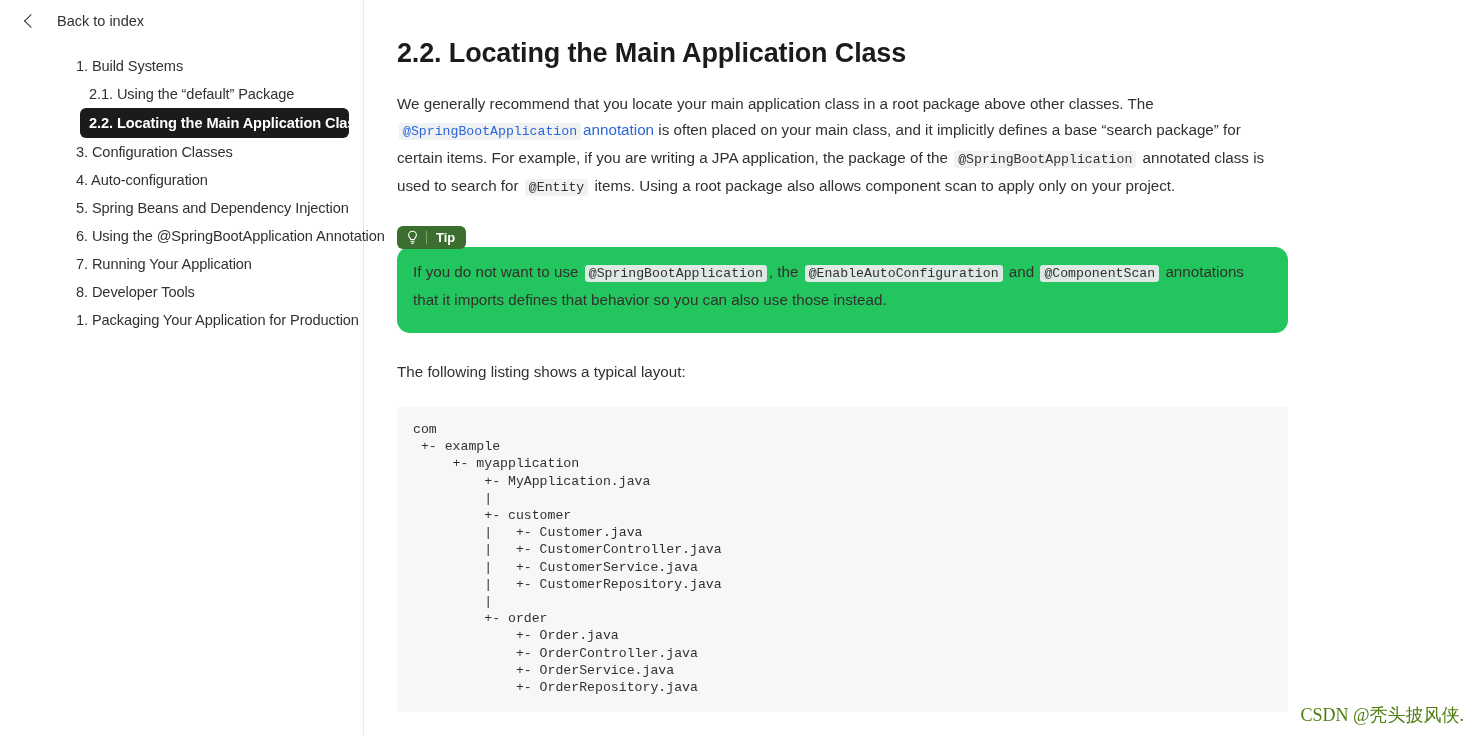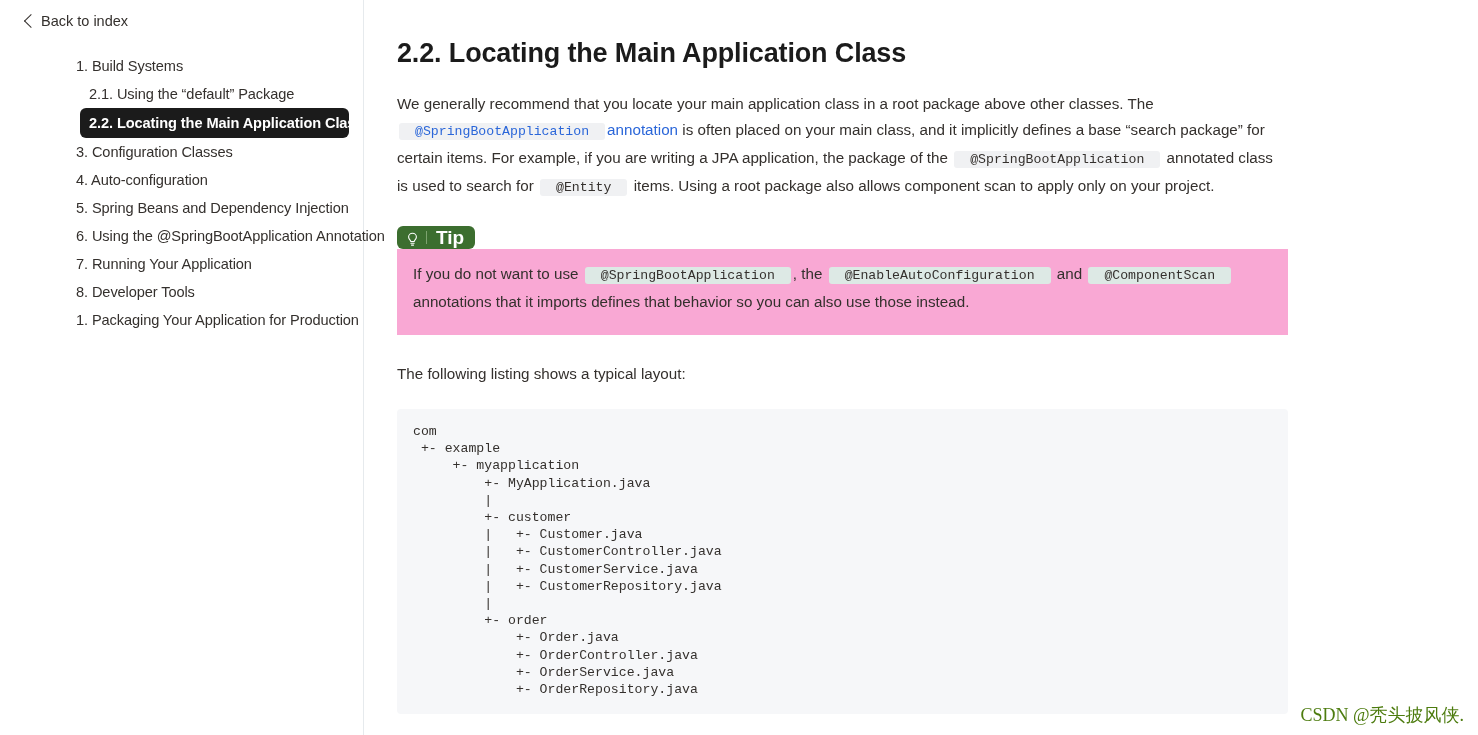--- a/index.html
+++ b/index.html
@@ -29,21 +29,21 @@
     height: 735px;
     background: #ffffff;
     border-right: 1px solid #e6eaed;
     box-sizing: border-box;
     padding-top: 5px;
     position: relative;
   }
   .back-link {
     display: flex;
     align-items: center;
-    gap: 5px;
+    gap: 21px;
     padding: 5px 0 5px 26px;
     font-size: 14.5px;
     color: #34302d;
     cursor: pointer;
     height: 21px;
   }
   .chev {
     display: inline-block;
     width: 9px;
     height: 9px;
@@ -105,21 +105,21 @@
     margin: 22px 0 0 0;
   }
   p.body.tight { margin-top: 26px; }
 
   code.chip {
     font-family: "Liberation Mono", monospace;
     font-size: 13.2px;
     background: #f0f1f3;
     color: #34302d;
     border-radius: 3px;
-    padding: 1px 16px;
+    padding: 1px 4px;
     margin: 0 2px;
     white-space: nowrap;
   }
   a.doclink {
     color: #2a66d9;
     text-decoration: none;
   }
   a.doclink code.chip {
     color: #2a66d9;
     background: #f0f1f3;
@@ -132,49 +132,50 @@
     position: relative;
   }
   .tip-label {
     display: inline-flex;
     align-items: center;
     background: #3c6e2f;
     color: #ffffff;
     border-radius: 6px;
     height: 23px;
     padding: 0 11px 0 9px;
-    font-size: 19px;
+    font-size: 13px;
     font-weight: bold;
     position: relative;
     z-index: 2;
     box-sizing: border-box;
   }
   .tip-label .bulb {
     display: inline-block;
     width: 13px;
     height: 15px;
     margin-right: 7px;
     position: relative;
   }
   .tip-label .divider {
     display: inline-block;
     width: 1px;
     height: 13px;
     background: #7da36f;
     margin-right: 9px;
   }
   .tip-body {
-    background: #f9a8d4;
+    background: #22c55e;
     margin-top: -2px;
     padding: 12px 20px 20px 16px;
     box-sizing: border-box;
     width: 891px;
     font-size: 15.2px;
     line-height: 26px;
     color: #34302d;
+    border-radius: 13px;
   }
   .tip-body code.chip { background: #dde9e5; }
 
   
   .listing {
     margin-top: 22px;
     width: 891px;
     background: #f6f7f9;
     border-radius: 4px;
     padding: 14px 16px 16px 16px;

